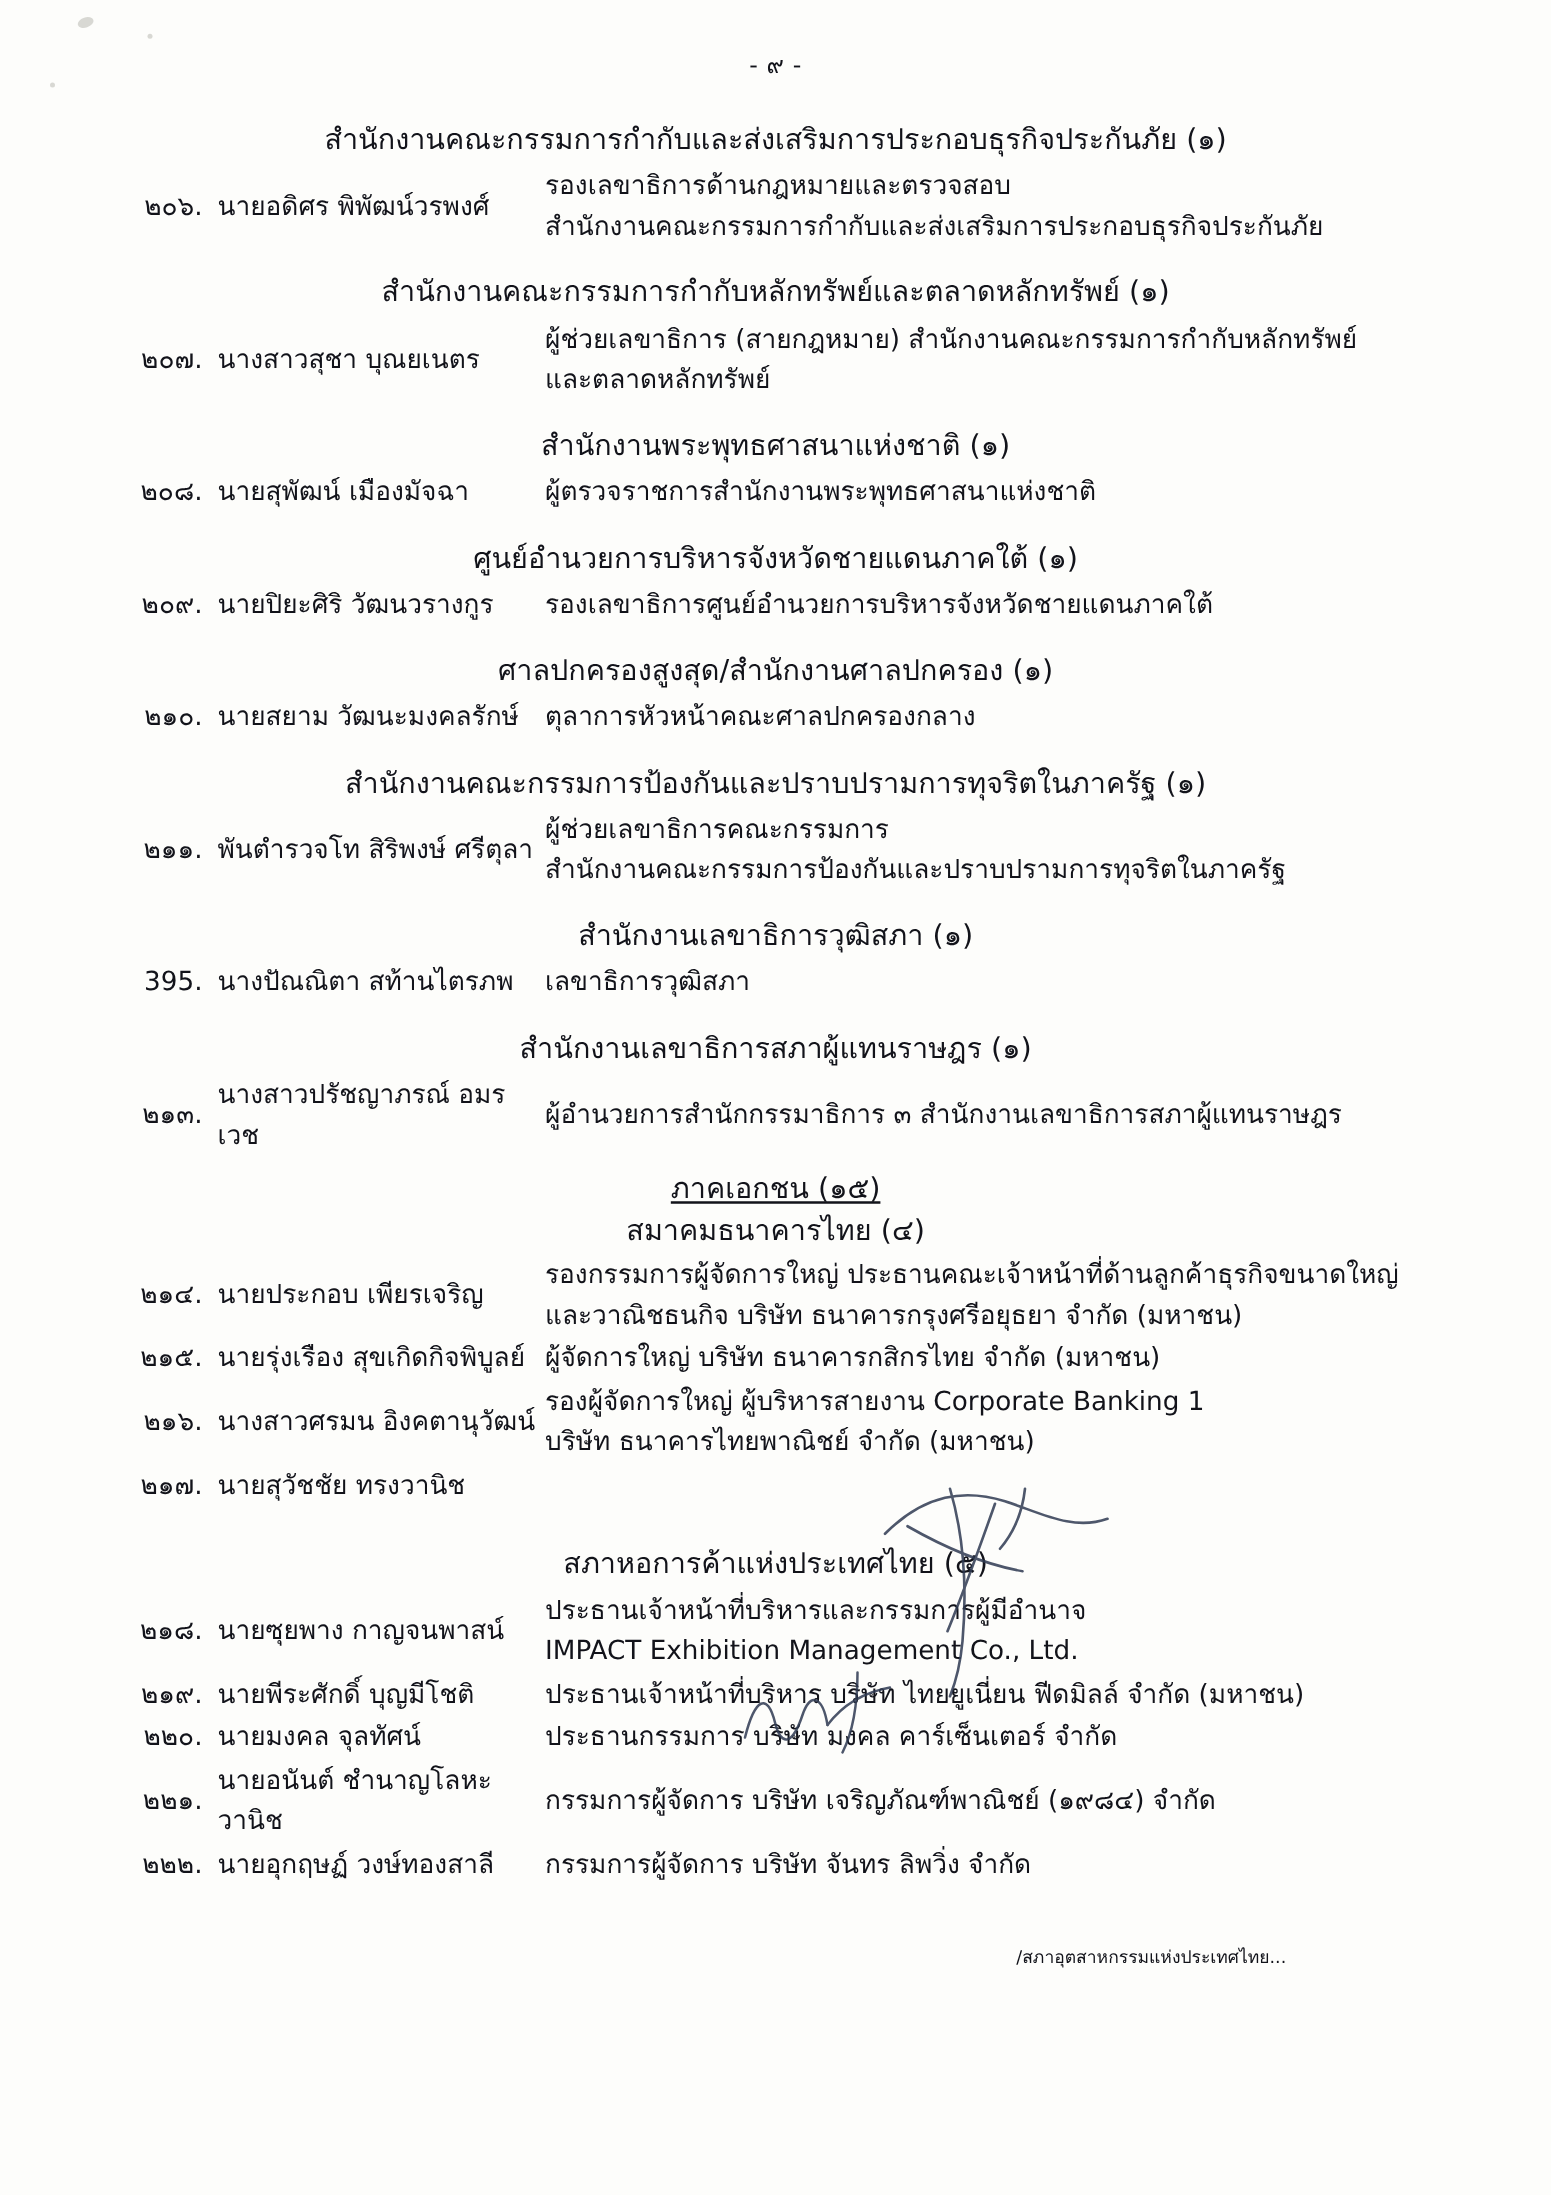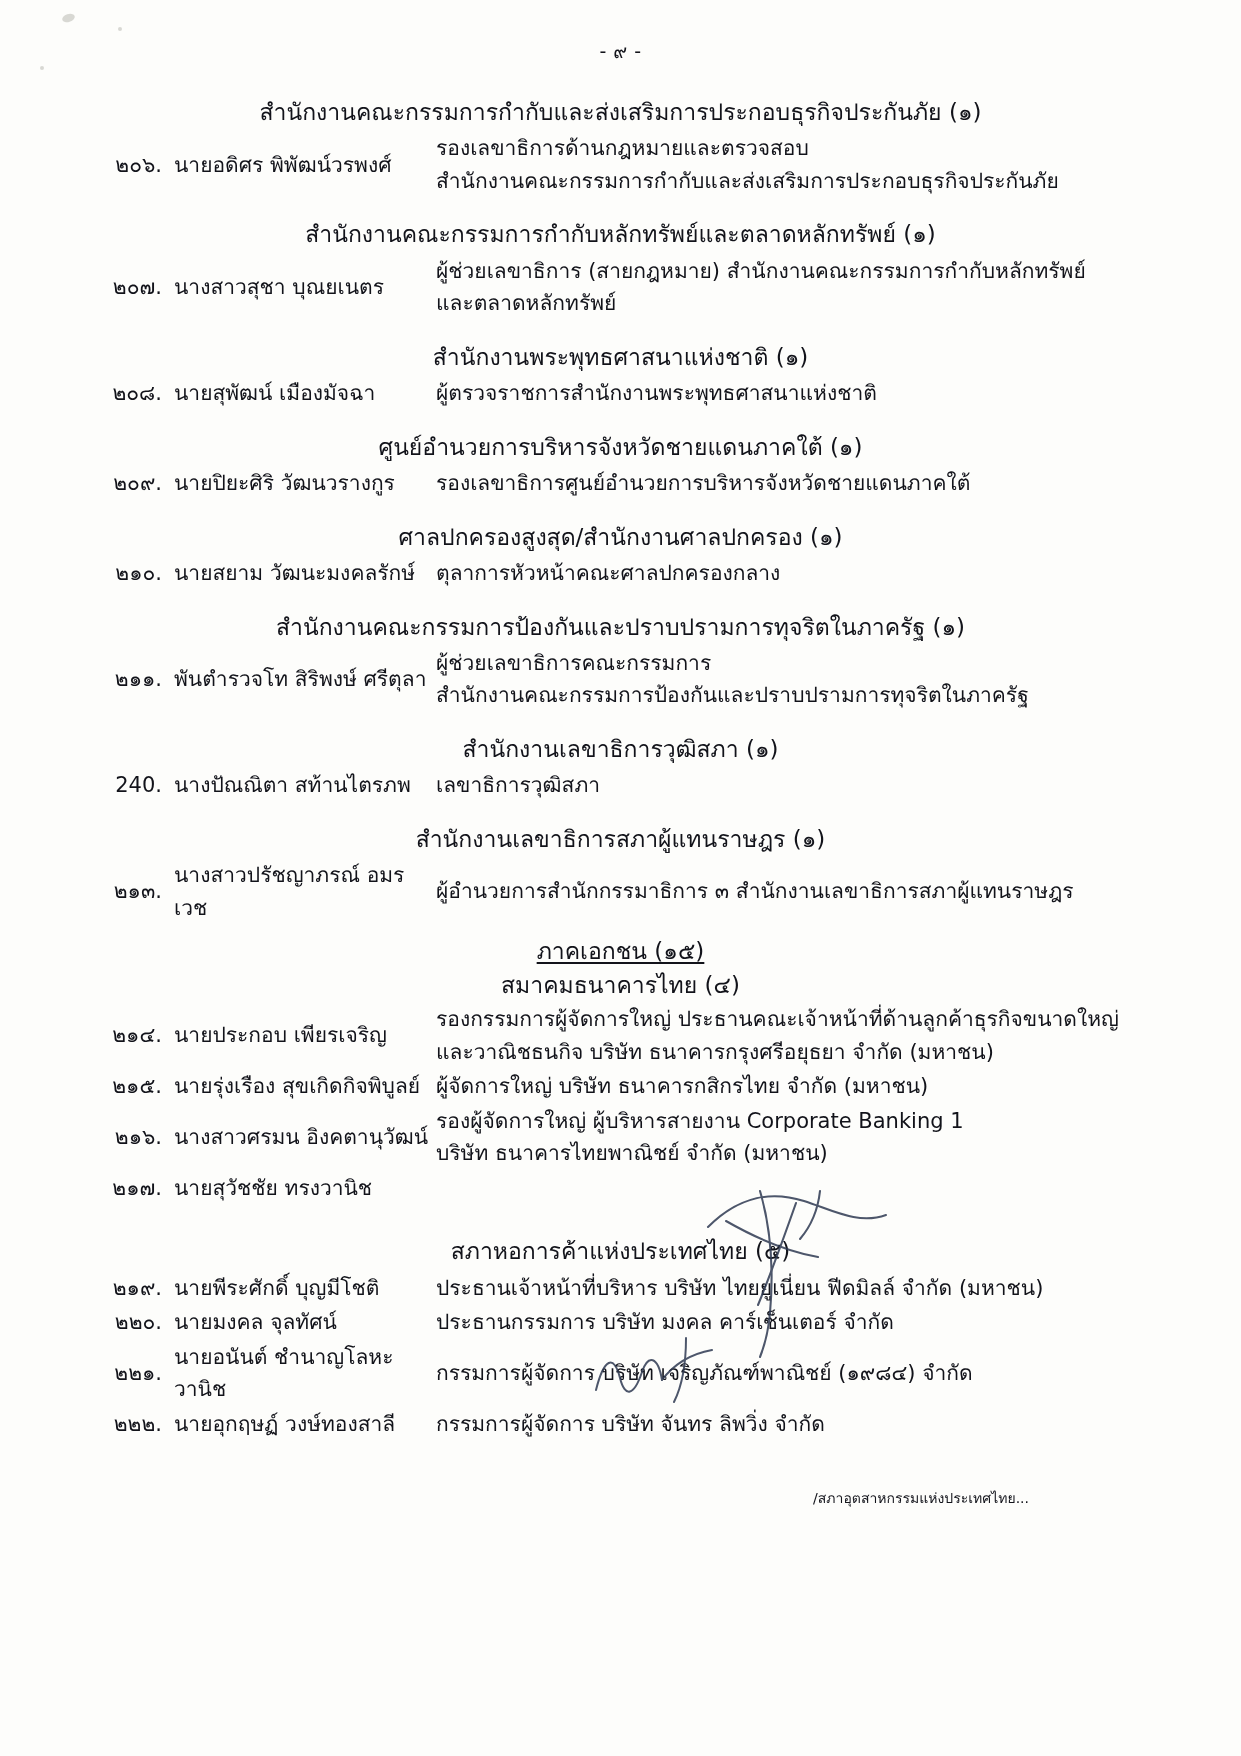--- a/index.html
+++ b/index.html
@@ -173,21 +173,21 @@
       <div class="name">พันตำรวจโท สิริพงษ์  ศรีตุลา</div>
       <div class="pos">
         <span>ผู้ช่วยเลขาธิการคณะกรรมการ</span>
         <span class="line2">สำนักงานคณะกรรมการป้องกันและปราบปรามการทุจริตในภาครัฐ</span>
       </div>
     </div>
     <div class="gap-m"></div>
 
     <div class="org-head"><span>สำนักงานเลขาธิการวุฒิสภา (๑)</span></div>
     <div class="entry">
-      <div class="num">240.</div>
+      <div class="num">395.</div>
       <div class="name">นางปัณณิตา  สท้านไตรภพ</div>
       <div class="pos">
         <span>เลขาธิการวุฒิสภา</span>
       </div>
     </div>
     <div class="gap-m"></div>
 
     <div class="org-head"><span>สำนักงานเลขาธิการสภาผู้แทนราษฎร (๑)</span></div>
     <div class="entry">
       <div class="num">๒๑๓.</div>
@@ -224,20 +224,28 @@
         <span class="line2">บริษัท ธนาคารไทยพาณิชย์ จำกัด (มหาชน)</span>
       </div>
     </div>
     <div class="entry">
       <div class="num">๒๑๗.</div>
       <div class="name">นายสุวัชชัย  ทรงวานิช</div>
     </div>
     <div class="gap-l"></div>
 
     <div class="org-head"><span>สภาหอการค้าแห่งประเทศไทย (๕)</span></div>
+    <div class="entry">
+      <div class="num">๒๑๘.</div>
+      <div class="name">นายซุยพาง  กาญจนพาสน์</div>
+      <div class="pos">
+        <span>ประธานเจ้าหน้าที่บริหารและกรรมการผู้มีอำนาจ</span>
+        <span class="line2">IMPACT Exhibition Management Co., Ltd.</span>
+      </div>
+    </div>
     <div class="entry">
       <div class="num">๒๑๙.</div>
       <div class="name">นายพีระศักดิ์  บุญมีโชติ</div>
       <div class="pos">
         <span>ประธานเจ้าหน้าที่บริหาร บริษัท ไทยยูเนี่ยน ฟีดมิลล์ จำกัด (มหาชน)</span>
       </div>
     </div>
     <div class="entry">
       <div class="num">๒๒๐.</div>
       <div class="name">นายมงคล  จุลทัศน์</div>

